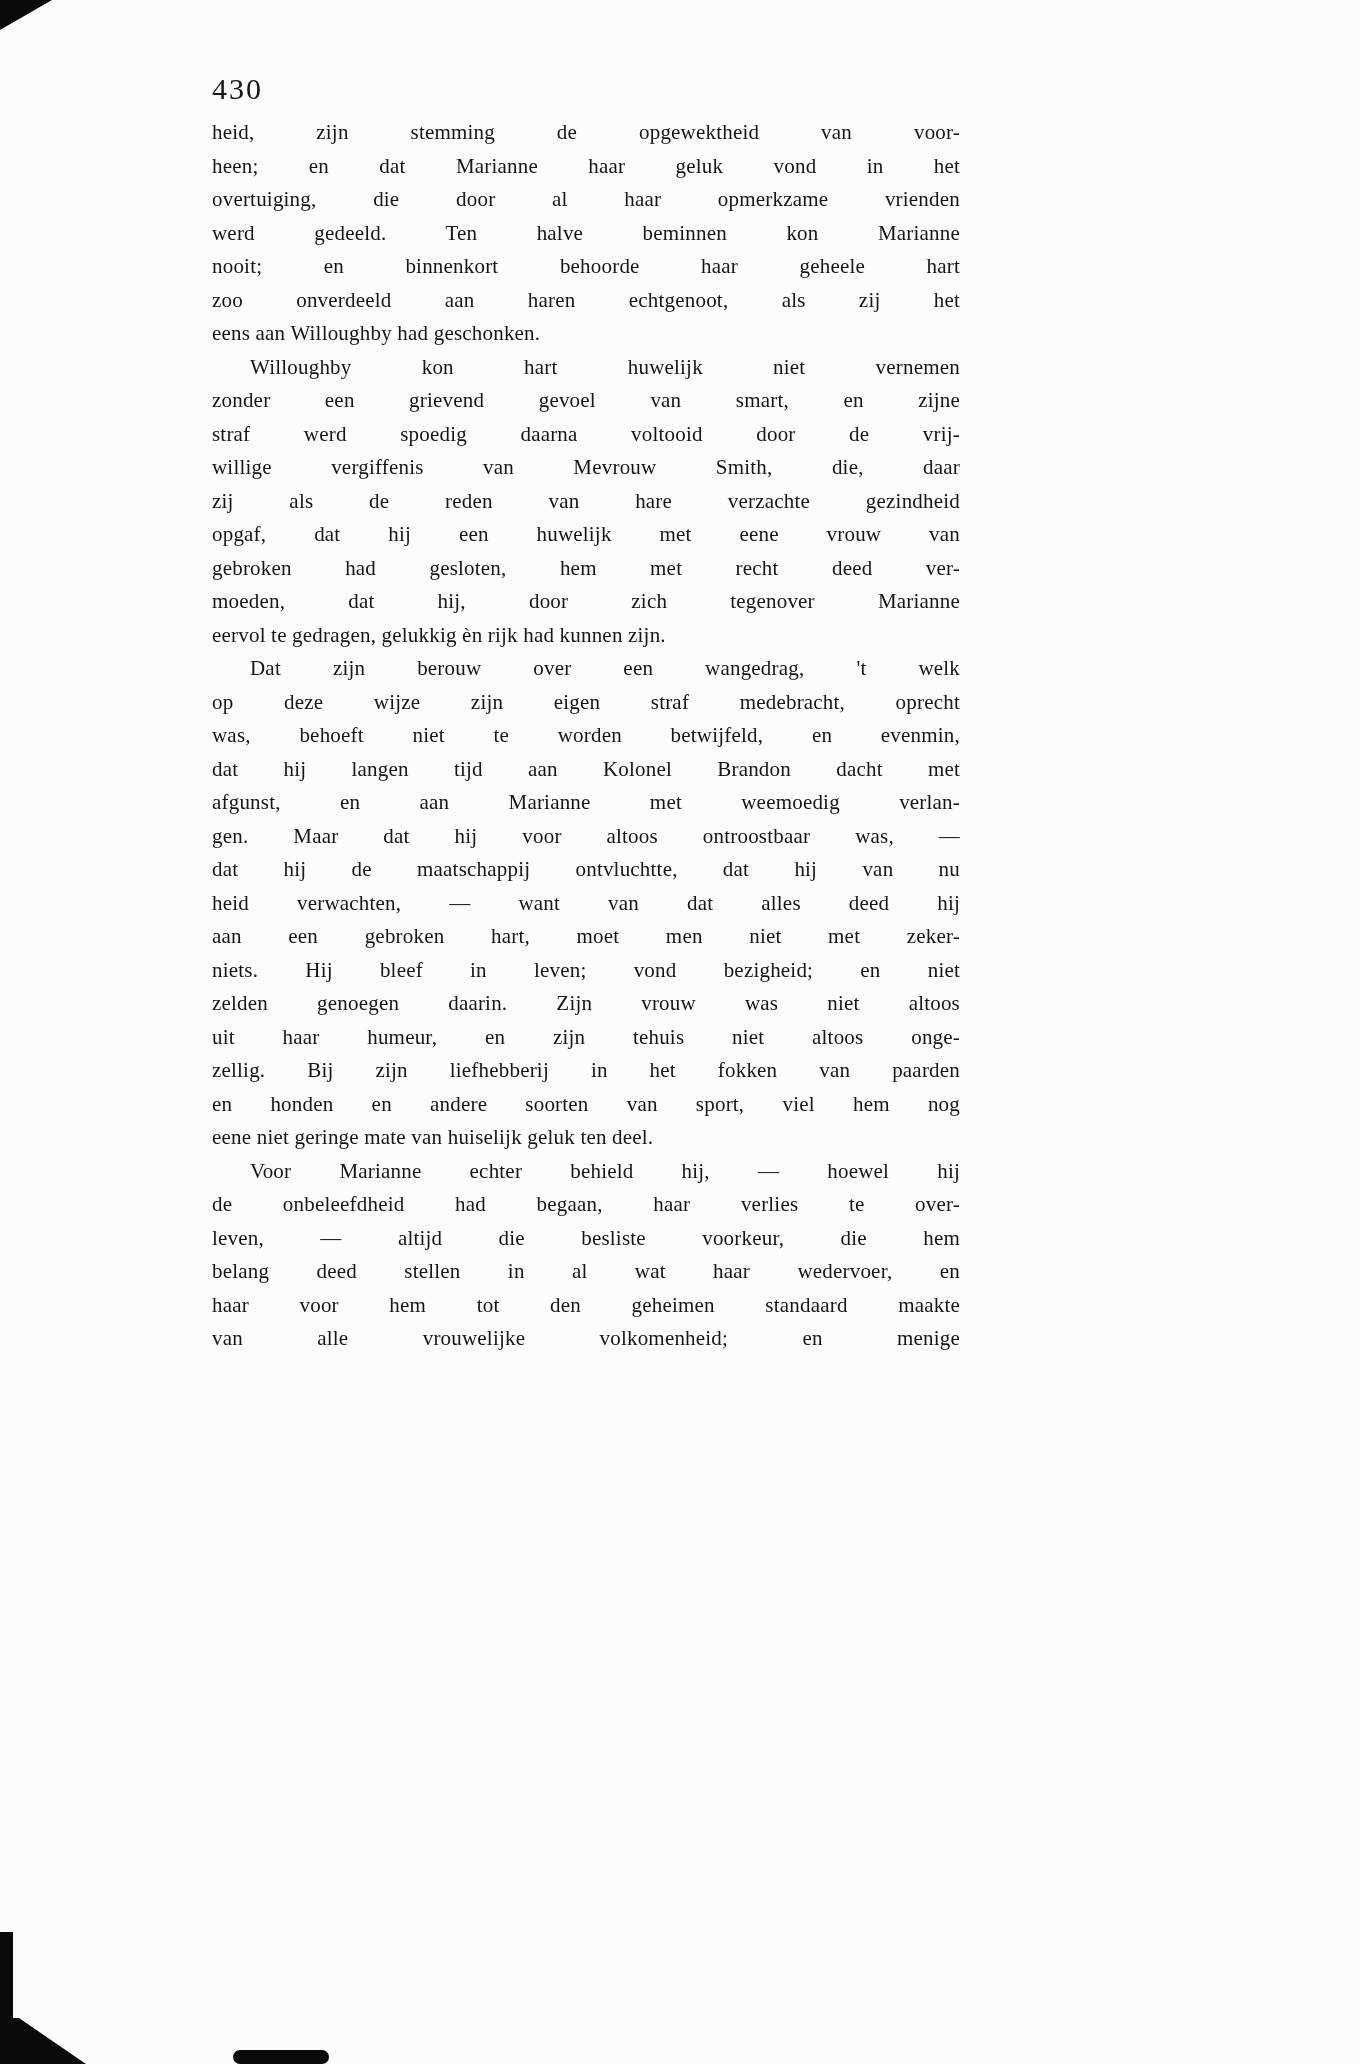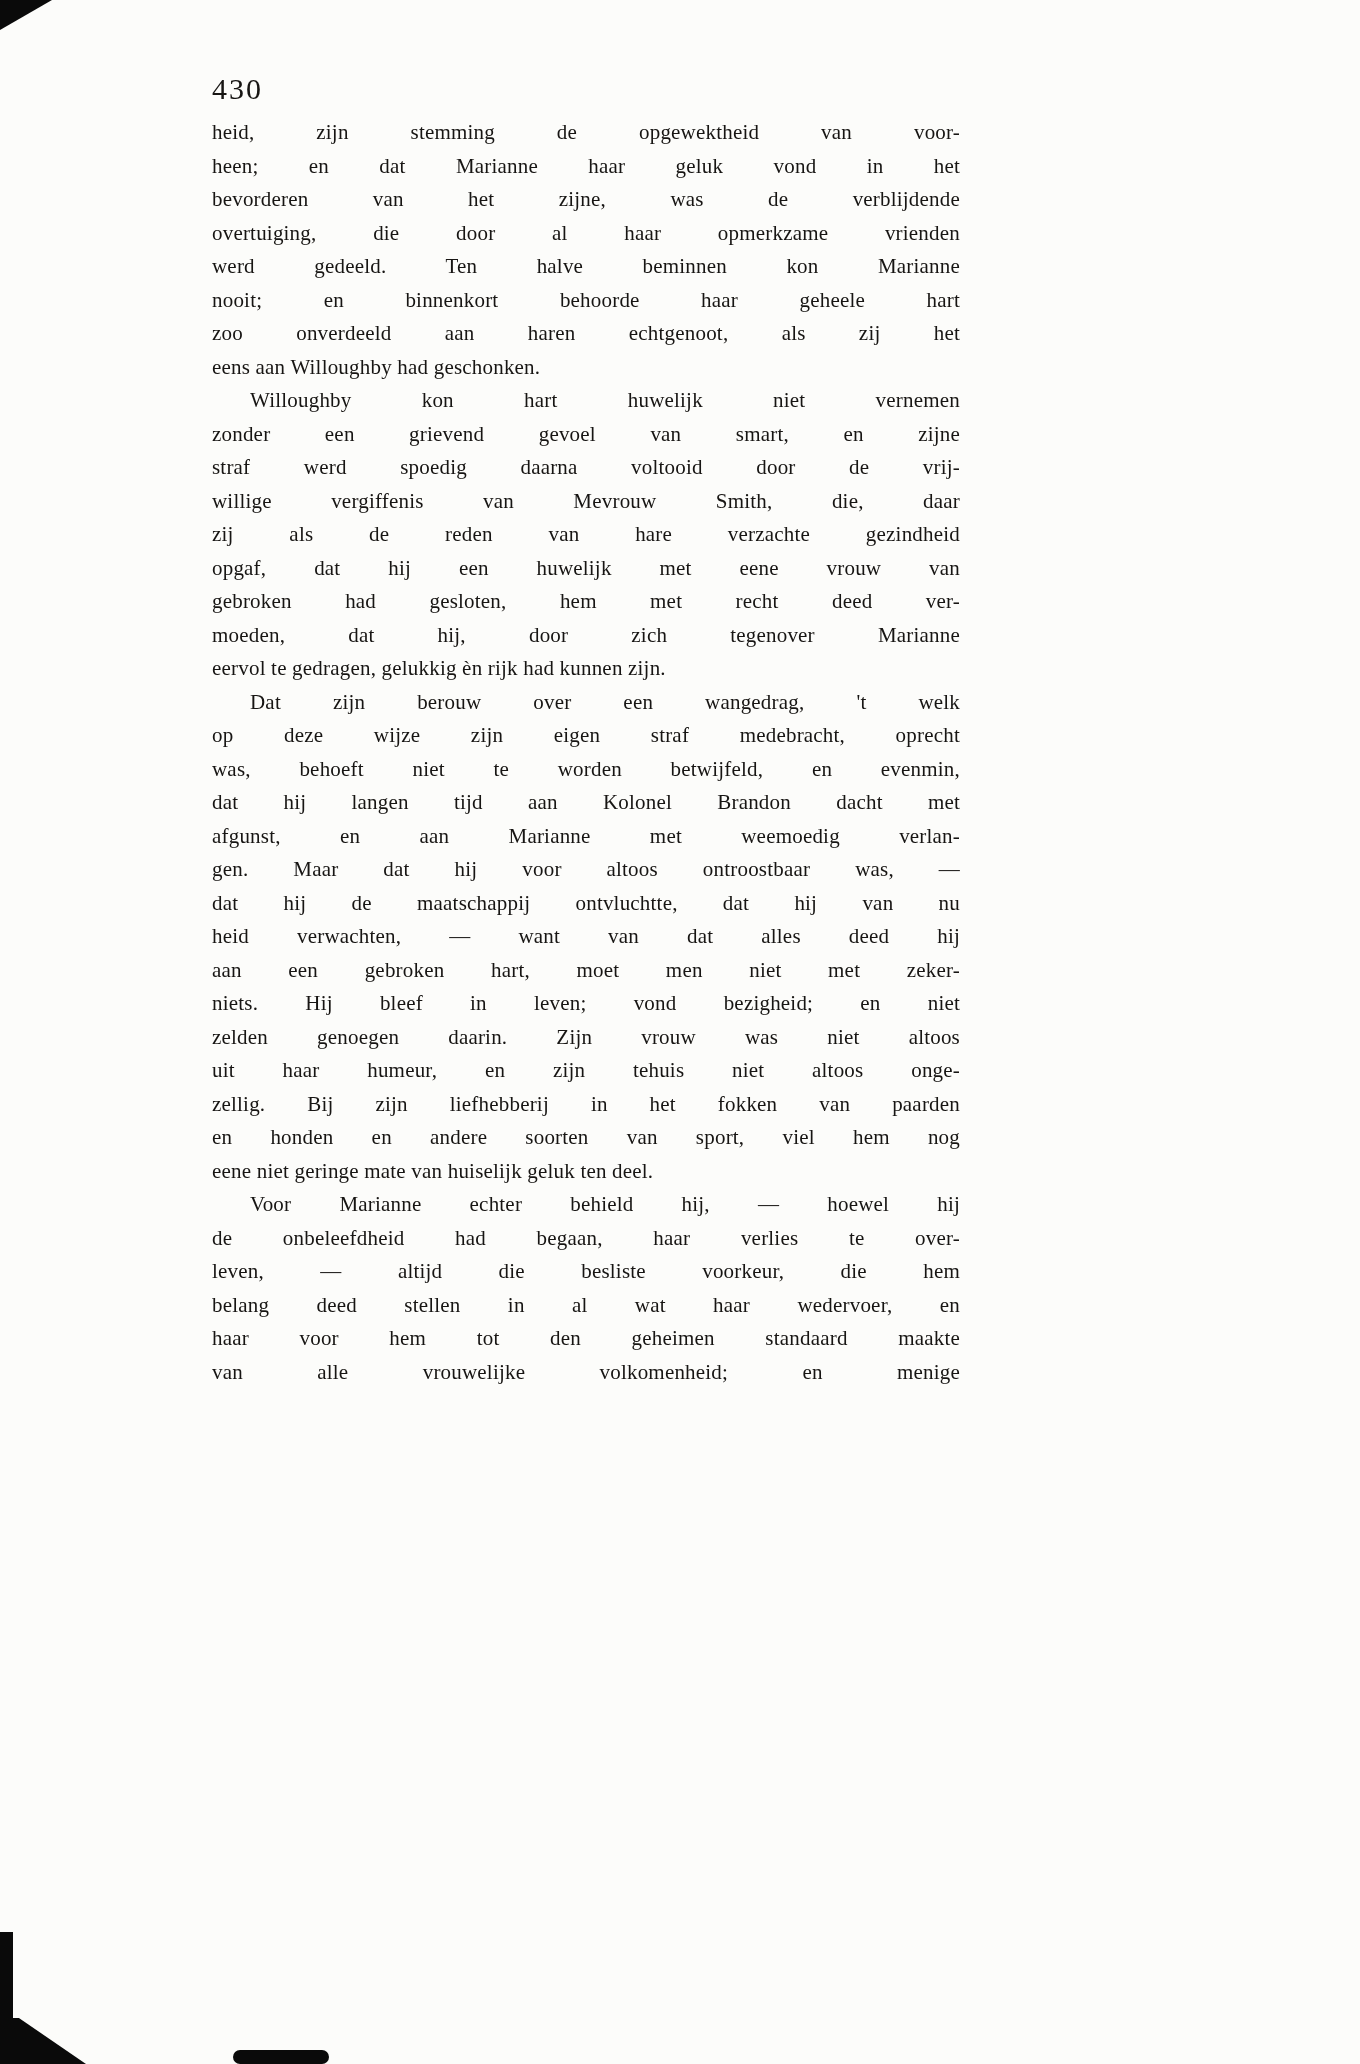--- a/index.html
+++ b/index.html
@@ -79,21 +79,20 @@
 </style>
 </head>
 <body>
 
 <div class="page">
   <div class="page-number">430</div>
 
   <div class="text-block">
       <div class="line">heid, zijn stemming de opgewektheid van voor-</div>
       <div class="line">heen; en dat Marianne haar geluk vond in het</div>
-      <div class="line">bevorderen van het zijne, was de verblijdende</div>
       <div class="line">overtuiging, die door al haar opmerkzame vrienden</div>
       <div class="line">werd gedeeld. Ten halve beminnen kon Marianne</div>
       <div class="line">nooit; en binnenkort behoorde haar geheele hart</div>
       <div class="line">zoo onverdeeld aan haren echtgenoot, als zij het</div>
       <div class="line last">eens aan Willoughby had geschonken.</div>
       <div class="line indent">Willoughby kon hart huwelijk niet vernemen</div>
       <div class="line">zonder een grievend gevoel van smart, en zijne</div>
       <div class="line">straf werd spoedig daarna voltooid door de vrij-</div>
       <div class="line">willige vergiffenis van Mevrouw Smith, die, daar</div>
       <div class="line">zij als de reden van hare verzachte gezindheid</div>

